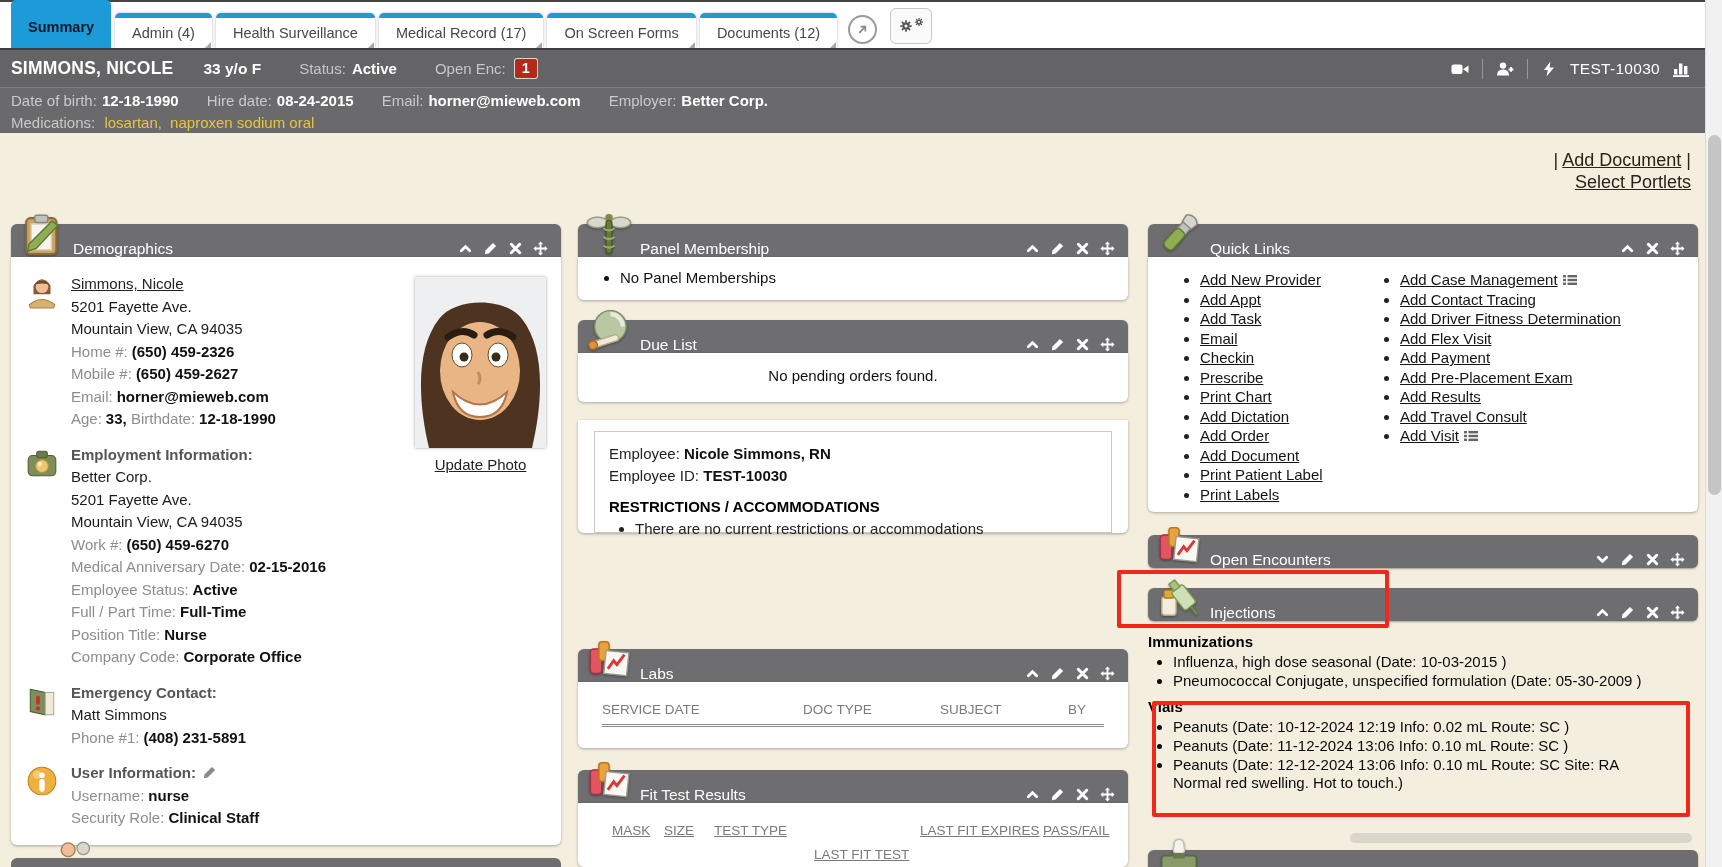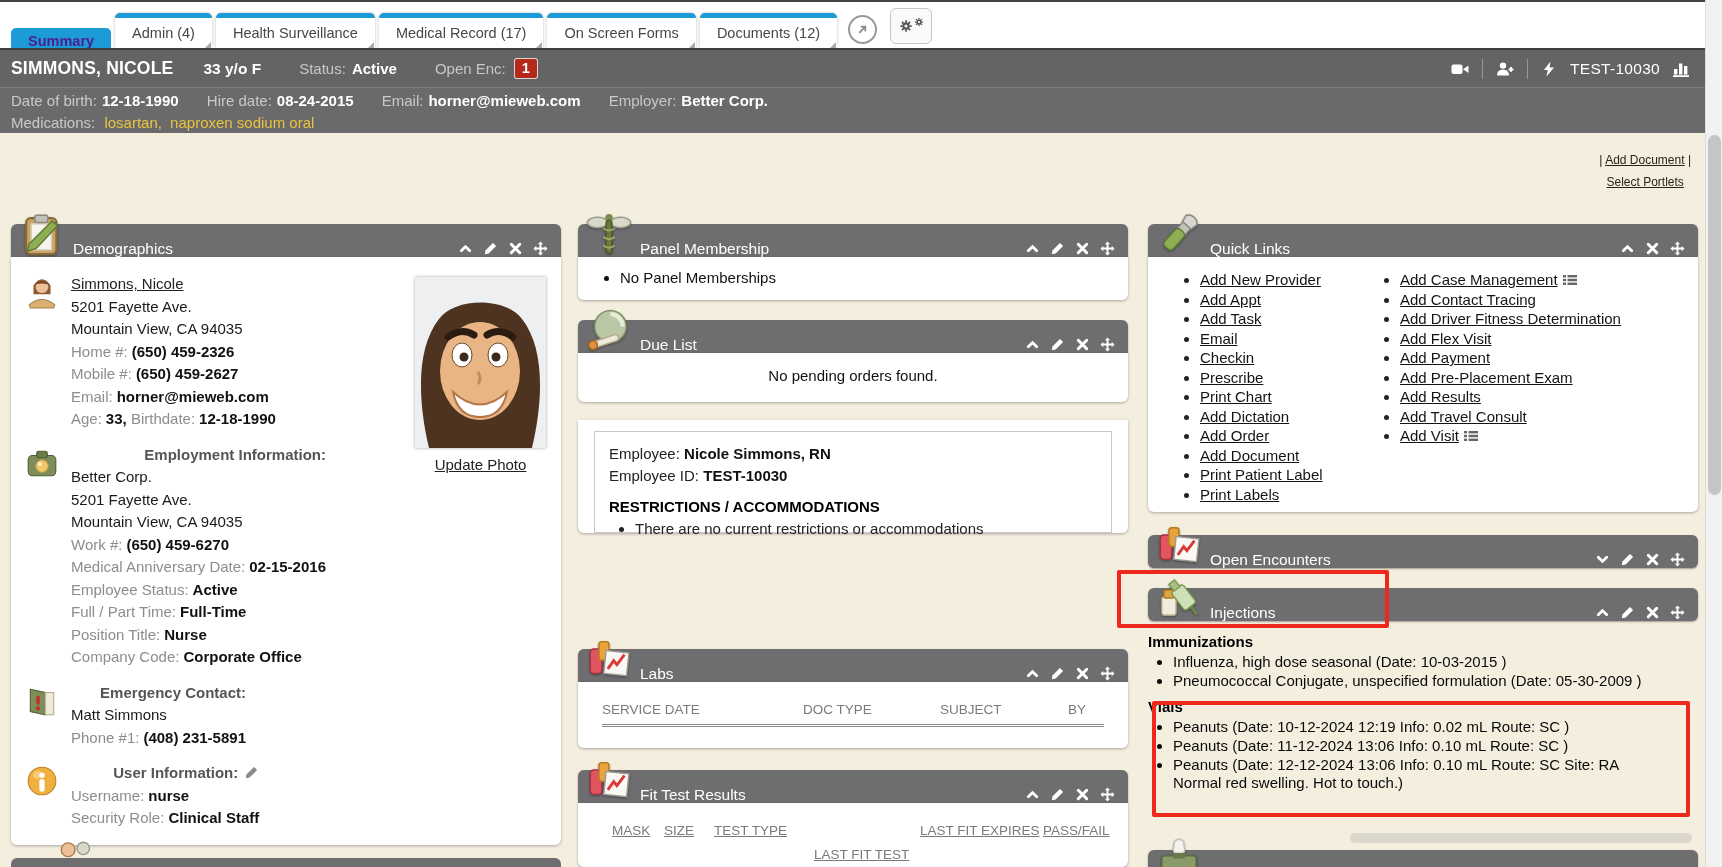--- a/index.html
+++ b/index.html
@@ -6,21 +6,21 @@
   html,body { width:1722px; height:867px; overflow:hidden; }
   body { font-family:"Liberation Sans", sans-serif; background:#fff; position:relative; color:#222; }
 
   
   .top-line { position:absolute; top:0; left:0; width:1705px; height:2px; background:#444; }
   .tab-bar { position:absolute; top:2px; left:0; width:1705px; height:46px; background:#fff;
              display:flex; align-items:flex-end; padding-left:11px; }
   .tab { height:35px; display:flex; align-items:center; padding:0 17px; background:#fff;
          border-top:5px solid #1d9bd8; border-radius:5px 5px 0 0; font-size:14.5px; color:#474747;
          margin-right:4px; position:relative; box-shadow:0 0 3px rgba(0,0,0,.28); cursor:pointer; white-space:nowrap; }
-  .tab.active { background:#1d9bd8; color:#4c1d95; font-weight:bold; height:20px; box-shadow:none; }
+  .tab.active { background:#1d9bd8; color:#0f172a; font-weight:bold; height:48px; box-shadow:none; }
   .tab-fold { position:absolute; right:1px; bottom:0; width:0; height:0;
               border-left:6px solid transparent; border-bottom:6px solid #a8a8a8; }
   .help-circle { width:29px; height:29px; border-radius:50%; border:2px solid #9a9a9a; margin:0 0 4px 7px;
                  display:flex; align-items:center; justify-content:center; cursor:pointer; background:#fff; }
   .gear-btn { width:42px; height:36px; border:1px solid #c6c6c6; border-radius:6px; background:#fafafa;
               margin:0 0 4px 13px; display:flex; align-items:center; justify-content:center; gap:1px; cursor:pointer; }
 
   .patient-bar { position:absolute; top:48px; left:0; width:1705px; height:39px; background:#646466;
                  border-top:2px solid #3f3f41; display:flex; align-items:center; padding:0 14px 0 11px; color:#fff; }
   .pb-name { font-size:17.5px; font-weight:bold; letter-spacing:.2px; }
@@ -36,21 +36,21 @@
 
   .info-bar { position:absolute; top:87px; left:0; width:1705px; height:46px; background:#6a6a6c;
               border-top:1px solid #7d7d80; color:#fff; font-size:15px; padding:2px 14px 0 11px; }
   .info-row { line-height:21.5px; white-space:nowrap; }
   .ilbl { color:#c9c9c9; margin-right:5px; }
   .ival { font-weight:bold; margin-right:24px; }
   .med-link { color:#e9c43c; text-decoration:none; cursor:pointer; margin-right:4px; }
 
   
   .content { position:absolute; top:133px; left:0; width:1705px; height:734px; background:#f4eedf; overflow:hidden; }
-  .page-links { position:absolute; top:16px; right:14px; text-align:center; font-size:12px; line-height:22px; color:#2a2418; z-index:3; }
+  .page-links { position:absolute; top:16px; right:14px; text-align:right; font-size:18px; line-height:22px; color:#2a2418; z-index:3; }
   .page-links .plink { text-decoration:underline; color:#2a2418; cursor:pointer; }
   .col { position:absolute; top:0; width:550px; height:734px; }
   .col-left { left:11px; } .col-mid { left:578px; } .col-right { left:1148px; }
 
   .portlet { position:absolute; width:550px; }
   .p-header { position:relative; height:33px; background:#6e6e70; border-radius:6px 6px 0 0;
               display:flex; align-items:center; padding:16px 13px 0 62px; box-shadow:0 1px 2px rgba(0,0,0,.35); }
   .p-header.collapsed { border-radius:6px; }
   .p-icon { position:absolute; left:8px; top:-13px; width:46px; height:46px; }
   .p-title { color:#fff; font-size:15.5px; white-space:nowrap; }
@@ -60,21 +60,21 @@
 
   
   .demo-body { height:588px; padding:16px 16px 0 14px; font-size:15px; }
   .dsec { display:flex; margin-bottom:13px; }
   .dicon { width:38px; flex:0 0 38px; padding-top:2px; }
   .dtext { margin-left:8px; line-height:22.5px; }
   .dtext.narrow { max-width:330px; }
   .dline { white-space:nowrap; color:#1a1a1a; }
   .dlabel { color:#8d8d8d; margin-right:4px; }
   .dval { font-weight:bold; color:#111; }
-  .dhead { font-weight:bold; color:#555;text-align:right; }
+  .dhead { font-weight:bold; color:#555; }
   .dlink { text-decoration:underline; color:#222; cursor:pointer; }
   .photo-wrap { position:absolute; top:20px; right:15px; width:131px; text-align:center; }
   .photo-frame { width:131px; height:171px; background:#eceef0; box-shadow:0 0 3px rgba(0,0,0,.35); }
   .update-photo { display:inline-block; margin-top:8px; font-size:15px; text-decoration:underline; color:#222; cursor:pointer; }
   .inline-pencil { color:#8a8a8a; display:inline-flex; vertical-align:-2px; margin-left:6px; cursor:pointer; }
 
   
   .simple-body { padding:12px 16px 14px; font-size:15px; color:#111; }
   .simple-body ul, .ws-list { margin:0; padding-left:26px; }
   .centered-note { text-align:center; padding:14px 0 18px; font-size:15px; color:#111; }

